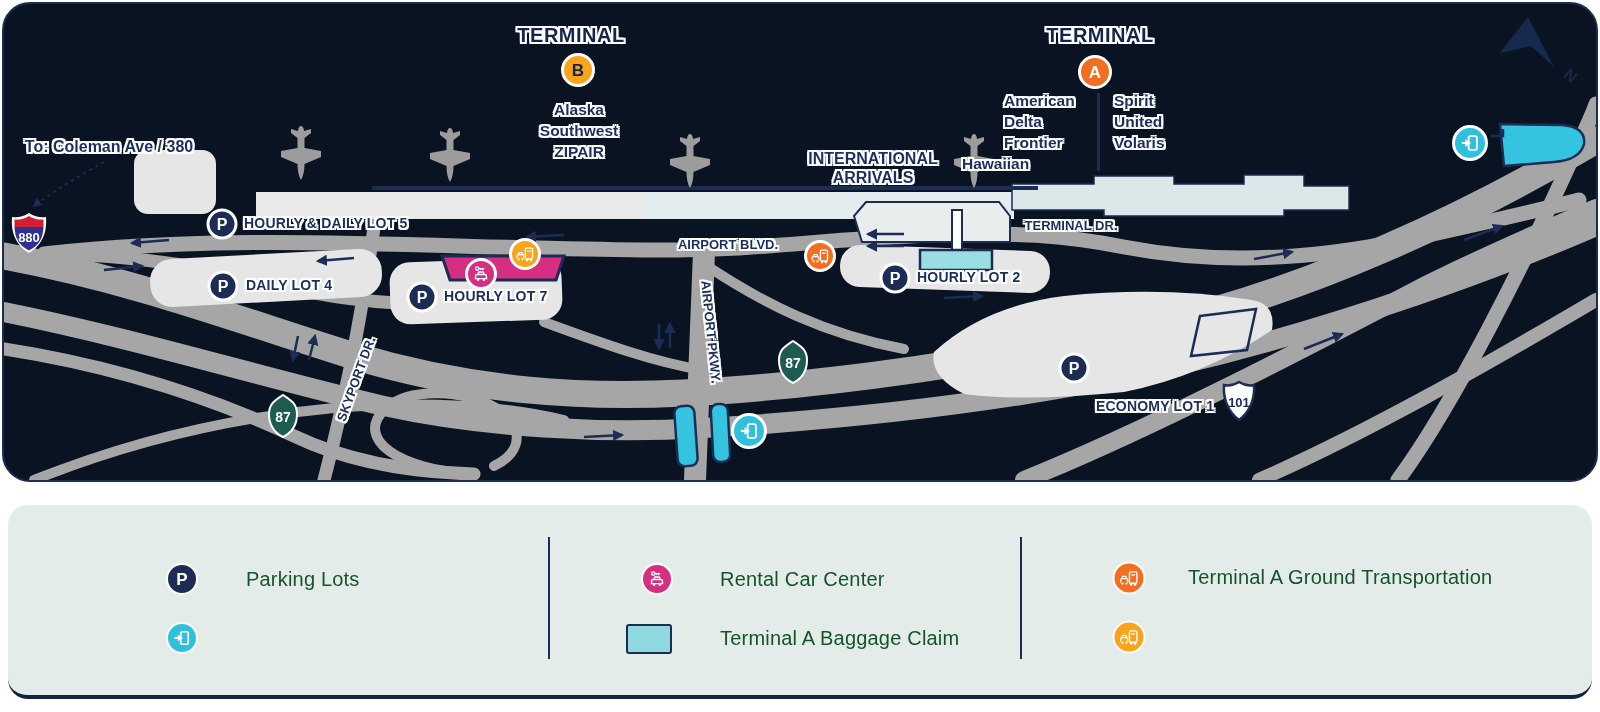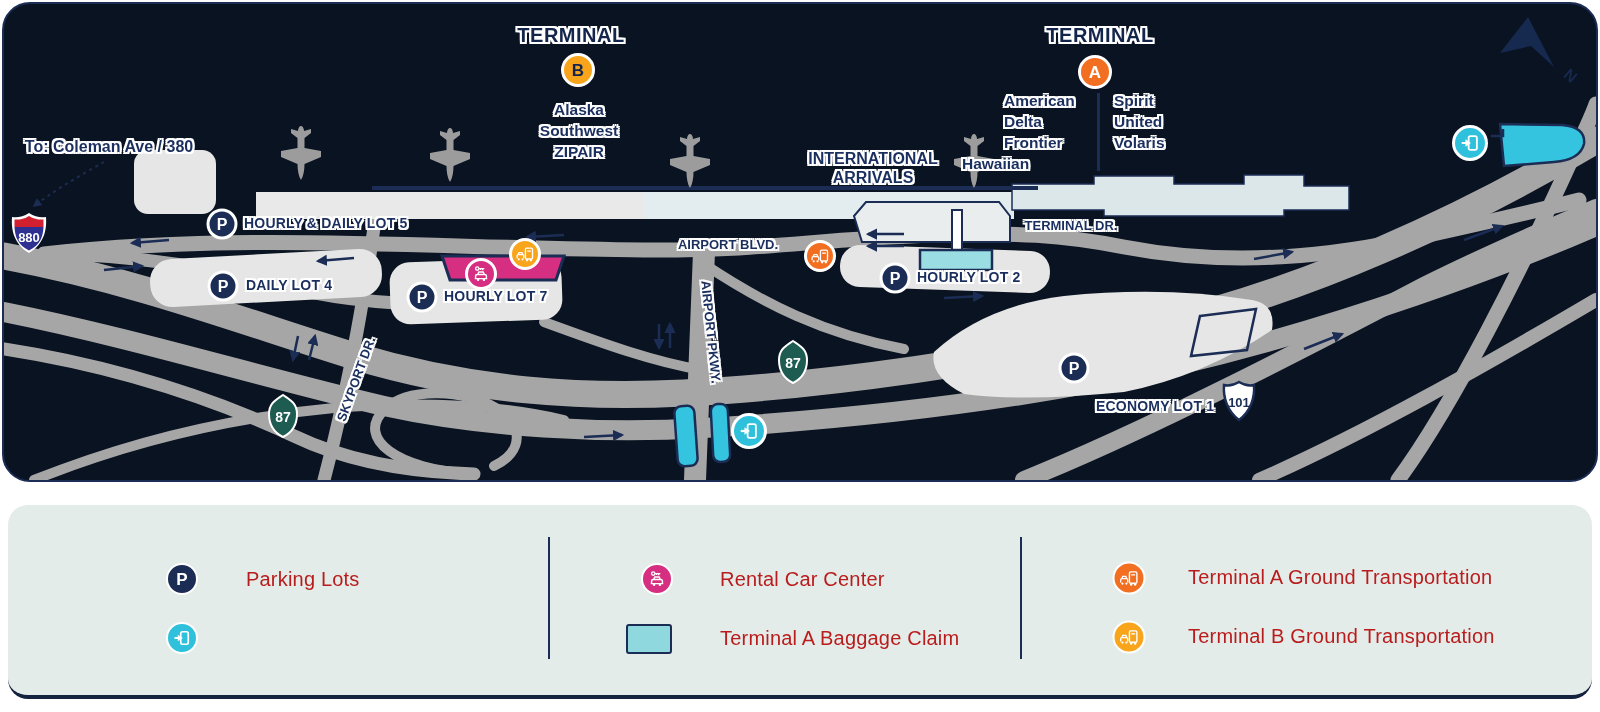--- a/index.html
+++ b/index.html
@@ -29,21 +29,21 @@
   .yellow-bg{background:#F9A51B;}
   .pink-bg{background:#D62E80;}
   .teal-bg{background:#2FC0DB;}
   .letter-navy span{color:#14254C;}
 
   .tdiv{position:absolute;width:2.5px;background:#1B2D55;}
 
   
   .legend{position:absolute;left:8px;top:505px;width:1584px;height:190px;background:#E4ECE9;
           border-radius:20px;border-bottom:4px solid #14233F;}
-  .legend-label{position:absolute;transform:translateY(-50%);color:#b91c1c;font-size:20px;
+  .legend-label{position:absolute;transform:translateY(-50%);color:#14532d;font-size:20px;
                 letter-spacing:.2px;white-space:nowrap;text-align:center;}
   .legend .circ{border-width:2.5px;}
   .legend-divider{position:absolute;top:32px;height:122px;width:2px;background:#1B2D55;}
   .swatch{position:absolute;transform:translate(-50%,-50%);width:46px;height:30px;background:#8FD9DE;
           border:2.5px solid #1B2D55;border-radius:3px;box-sizing:border-box;}
 </style>
 </head>
 <body>
 
 <div class="stage">
@@ -316,15 +316,14 @@
       <svg width="21" height="21" viewBox="0 0 24 24">
         <rect x="12.5" y="5" width="8.5" height="13" rx="1.5" fill="none" stroke="#fff" stroke-width="1.6"></rect>
         <path d="M14.5,8.5 h4.5" stroke="#fff" stroke-width="1.4"></path>
         <circle cx="14.5" cy="19.5" r="1.4" fill="#fff"></circle>
           <circle cx="19" cy="19.5" r="1.4" fill="#fff"></circle>
         <path d="M2.5,17 v-2.8 q0,-1.4 1.4,-1.4 h5.2 q1.4,0 1.4,1.4 V17 M3.8,12.6 l1,-2.4 h3.6 l1,2.4" fill="none" stroke="#fff" stroke-width="1.5"></path>
         <circle cx="4.5" cy="18.4" r="1.3" fill="#fff"></circle>
           <circle cx="9" cy="18.4" r="1.3" fill="#fff"></circle>
       </svg>
     </div>
-    <div class="legend-label" style="left:1180px;top:131px;">Terminal B Ground Transportation</div>
   </div>
 </div>
 
 </body></html>

